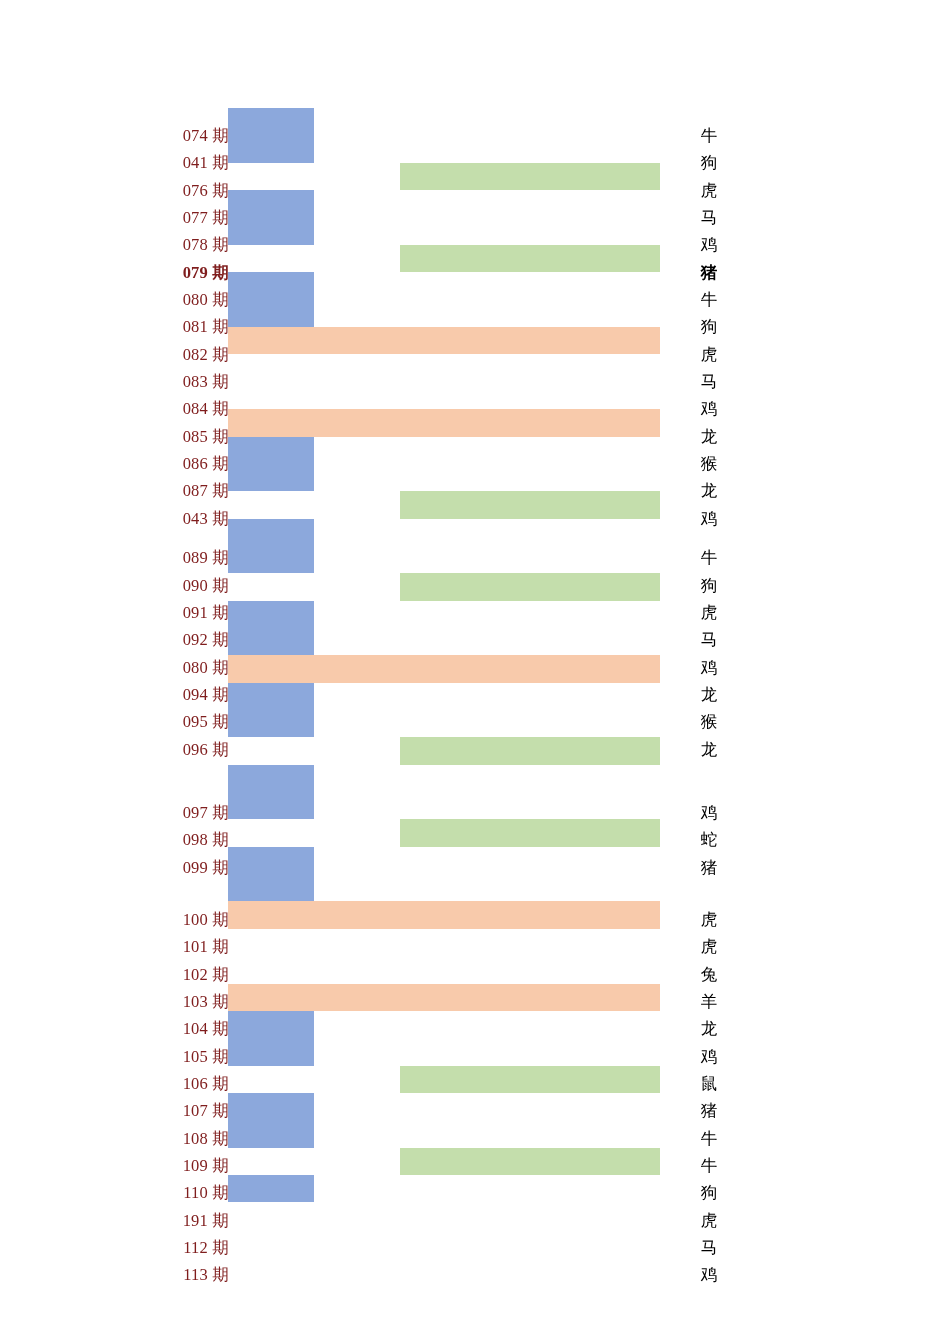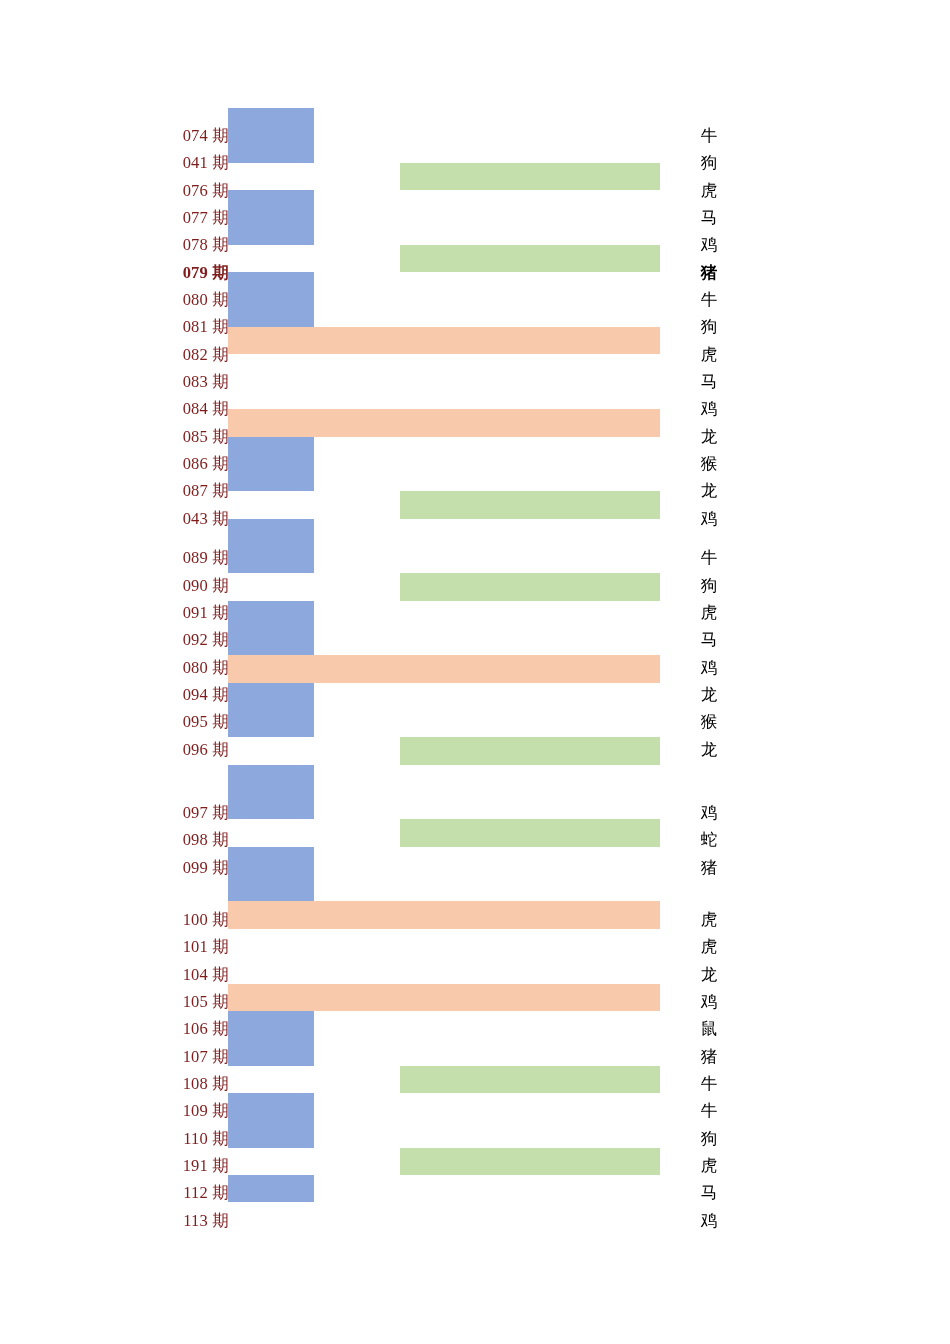--- a/index.html
+++ b/index.html
@@ -221,20 +221,28 @@
         </div>
         <div class="row" style="top: 0px; margin-top: 25px;">
           <div class="period-label">100 期</div>
           <div class="zodiac-label">虎</div>
         </div>
         <div class="row" style="top: 0px;">
           <div class="period-label">101 期</div>
           <div class="zodiac-label">虎</div>
         </div>
         <div class="row" style="top: 0px;">
+          <div class="period-label">102 期</div>
+          <div class="zodiac-label">兔</div>
+        </div>
+        <div class="row" style="top: 0px;">
+          <div class="period-label">103 期</div>
+          <div class="zodiac-label">羊</div>
+        </div>
+        <div class="row" style="top: 0px;">
           <div class="period-label">104 期</div>
           <div class="zodiac-label">龙</div>
         </div>
         <div class="row" style="top: 0px;">
           <div class="period-label">105 期</div>
           <div class="zodiac-label">鸡</div>
         </div>
         <div class="row" style="top: 0px;">
           <div class="period-label">106 期</div>
           <div class="zodiac-label">鼠</div>

